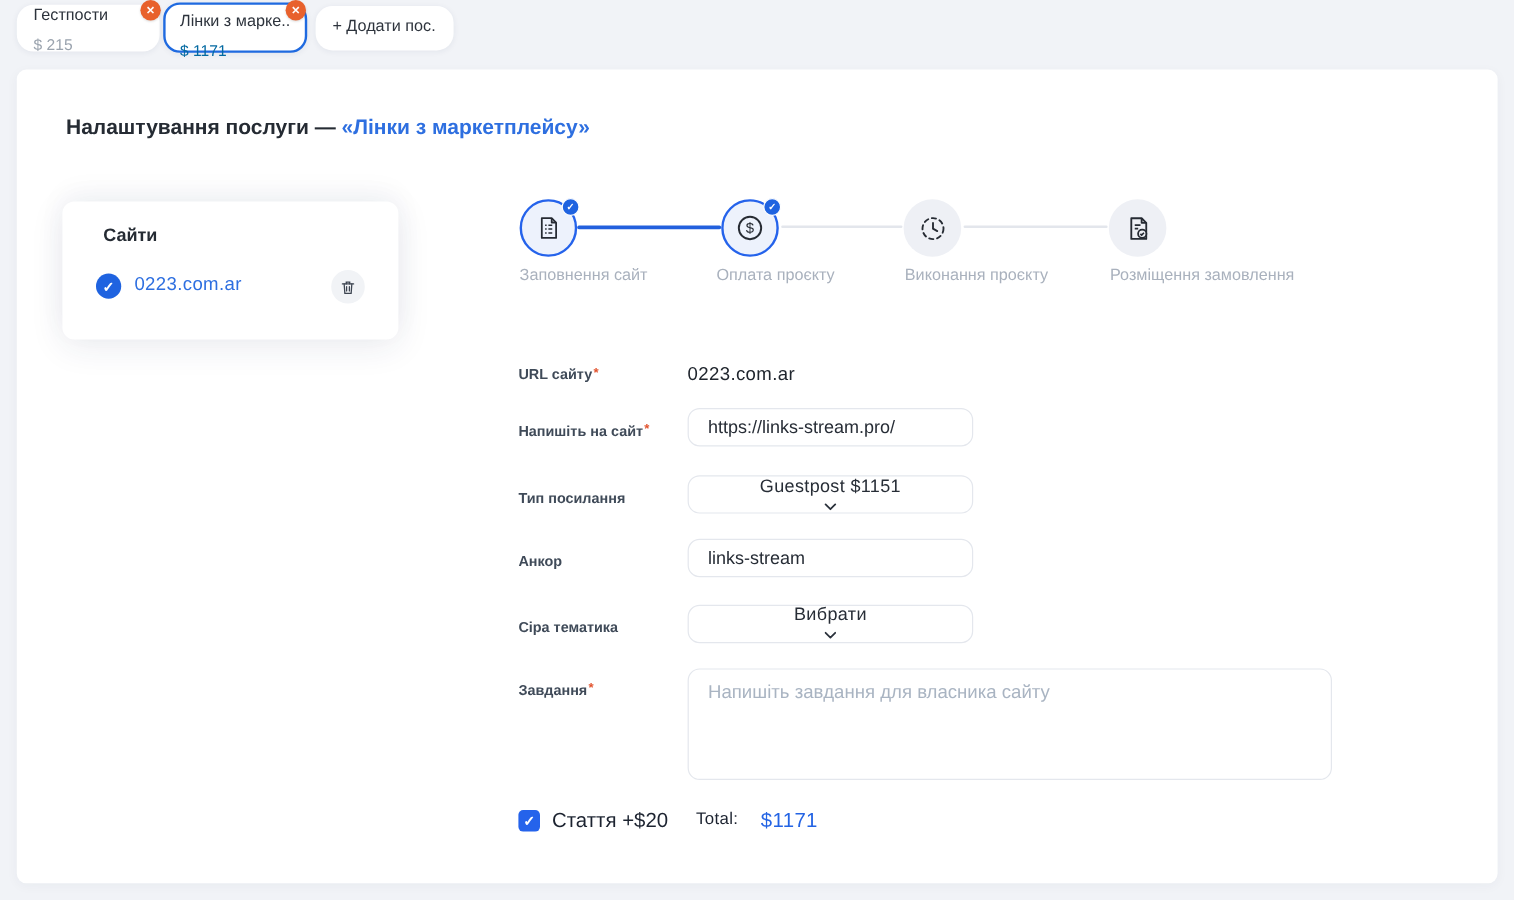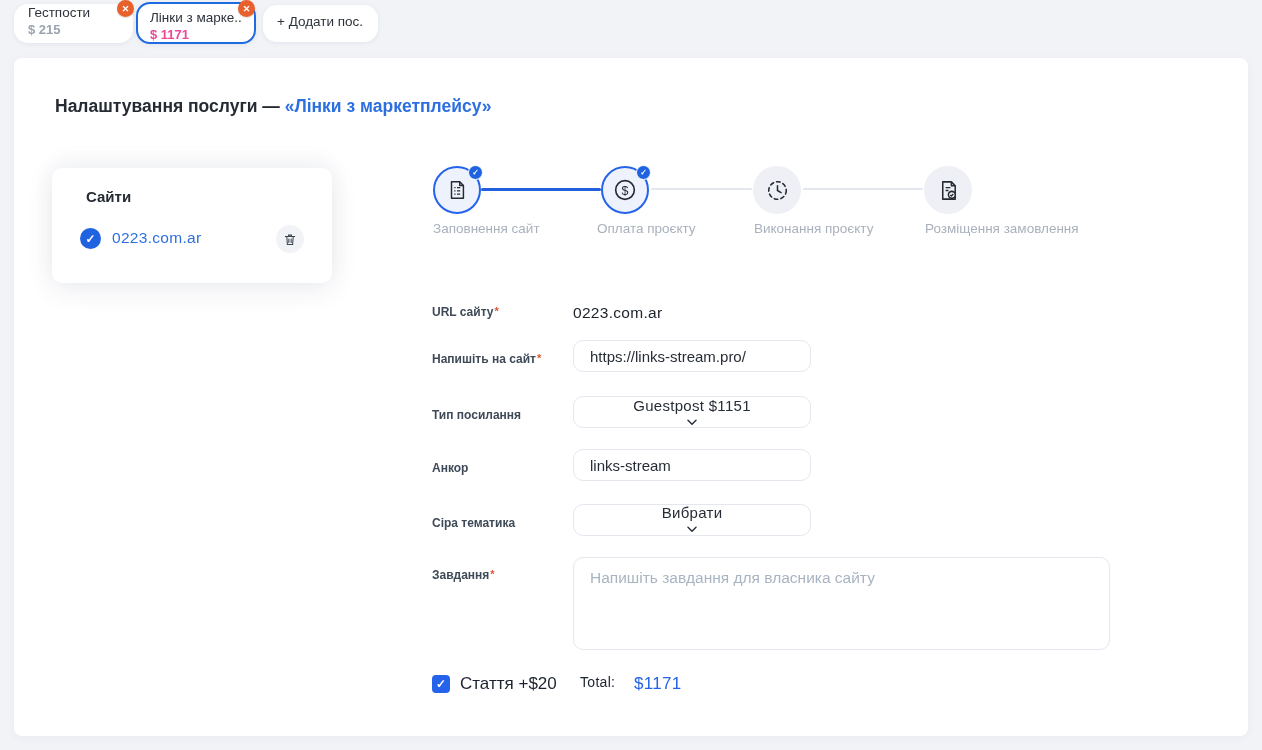--- a/index.html
+++ b/index.html
@@ -16,22 +16,22 @@
   
   .tab {
     position:absolute; background:#fff; border-radius:14px;
     box-shadow:0 1px 5px rgba(25,39,80,.07);
     padding:1px 14px 6px 14px; cursor:pointer;
   }
   .tab-guestposts { left:14px; top:4px; width:119px; height:39px; }
   .tab-links { left:136px; top:2px; width:120px; height:42px; border:2px solid #1f6ae0; padding:6px 12px 5px 12px; }
   .tab-add { left:263px; top:5px; width:115px; height:37px; display:flex; align-items:center; justify-content:center; }
   .tab-title { font-size:13.5px; color:#2d333c; white-space:nowrap; overflow:hidden; }
-  .tab-price { font-size:13px; color:#9aa3ae; margin-top:2px;font-weight:bold; }
-  .tab-links .tab-price { color:#ec4899; }
+  .tab-price { font-size:13px; color:#9aa3ae; margin-top:10px; }
+  .tab-links .tab-price { color:#0369a1; }
   .tab-close {
     position:absolute; top:-4px; right:-1px; width:17px; height:17px;
     background:#e8612c; border-radius:50%; color:#fff;
     font-size:9px; font-weight:bold; display:flex; align-items:center; justify-content:center;
     box-shadow:0 1px 2px rgba(0,0,0,.15); cursor:pointer;
   }
 
   
   .panel {
     position:absolute; left:14px; top:58px; width:1234px; height:678px;

